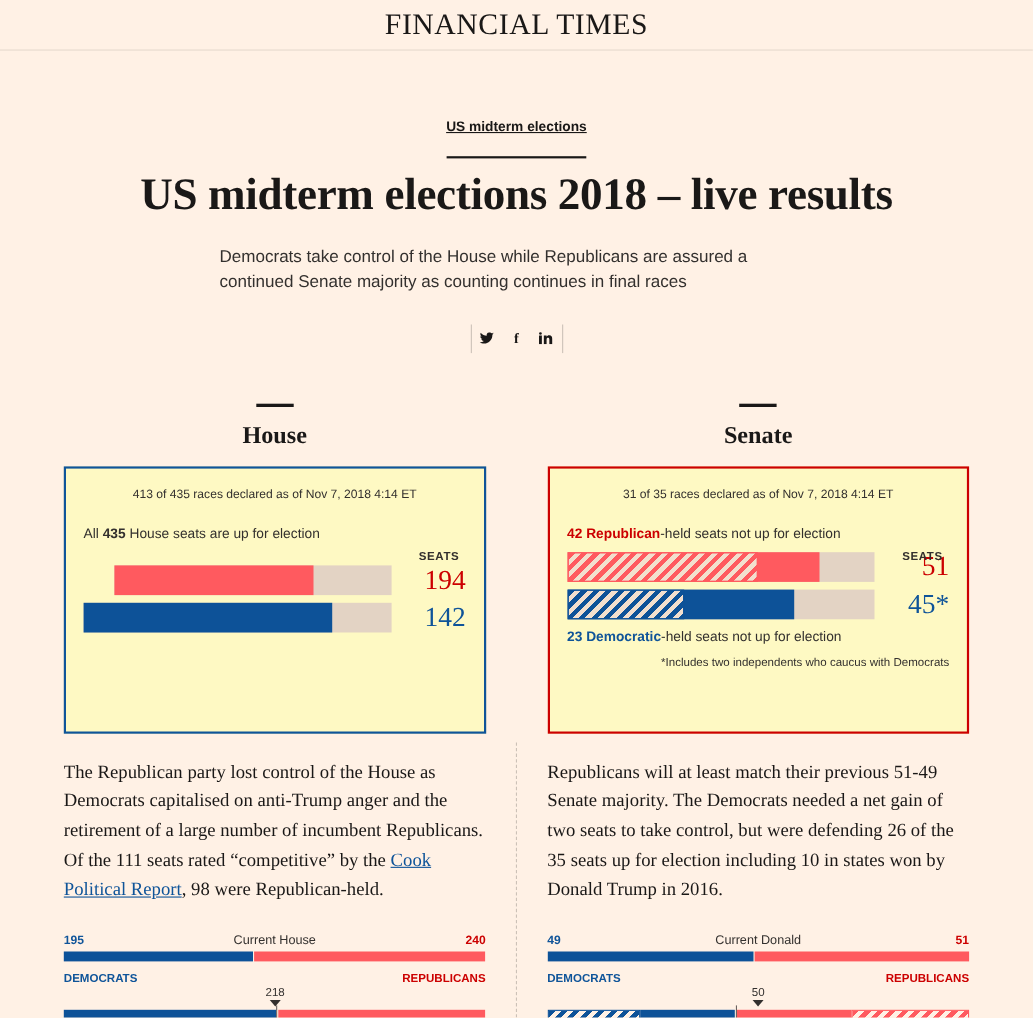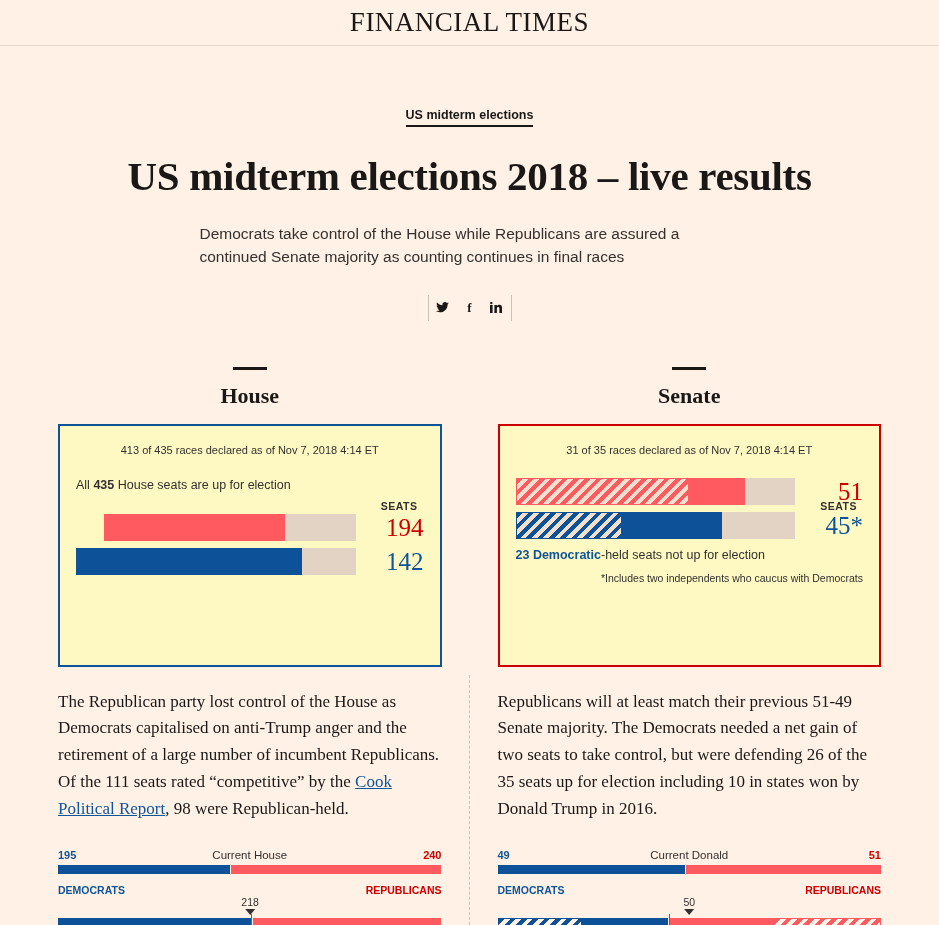--- a/index.html
+++ b/index.html
@@ -29,21 +29,22 @@
 
   .topic {
     margin-top: 62px;
     text-align: center;
     font-size: 12.5px;
     font-weight: bold;
     color: #1a1817;
   }
   .topic span {
     border-bottom: 2px solid #1a1817;
-    padding-bottom: 3px;
+    padding-bottom: 20px;
+    text-decoration: underline;
   }
 
   h1.headline {
     font-family: "Liberation Serif", serif;
     font-weight: 700;
     font-size: 41px;
     text-align: center;
     margin: 30px 0 0 0;
     color: #1a1817;
     letter-spacing: -0.3px;
@@ -353,20 +354,23 @@
 
       </div>
     </div>
 
     <div class="col right">
       <div class="col-head">Senate</div>
 
       <div class="panel red">
         <div class="panel-note">31 of 35 races declared as of Nov 7, 2018 4:14 ET</div>
 
+        <div class="panel-sub">
+          <span class="rep-text">42 Republican</span><span>-held seats not up for election</span>
+        </div>
 
         <div class="seats-label" style="top:74px;">SEATS</div>
 
         <div class="bar-row" style="margin-top:10px;">
           <div class="track">
             <div class="fill rep" style="width:82%;"></div>
             <div class="hatch-rep" style="width:62%;"></div>
           </div>
           <div class="bar-value rep">51</div>
         </div>

